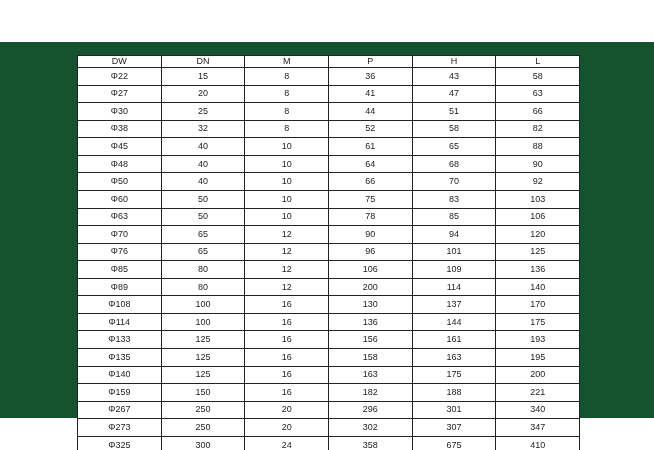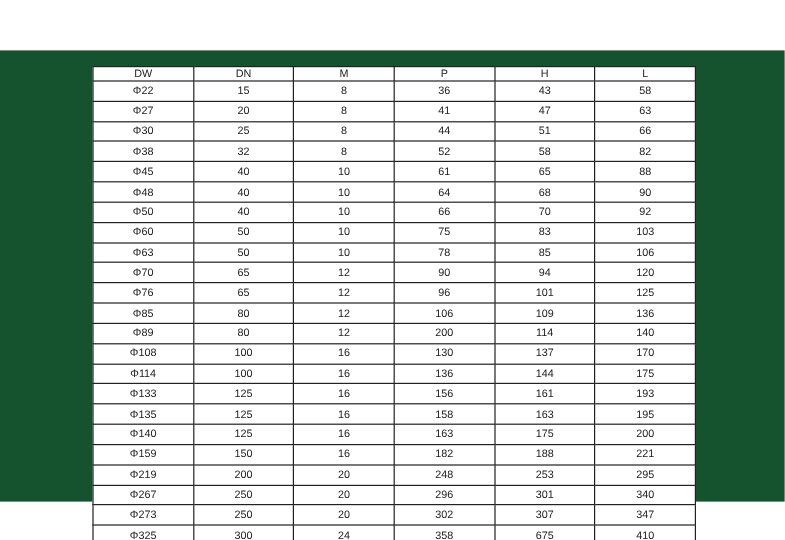--- a/index.html
+++ b/index.html
@@ -205,28 +205,20 @@
         </tr>
         <tr>
           <td>Φ159</td>
           <td>150</td>
           <td>16</td>
           <td>182</td>
           <td>188</td>
           <td>221</td>
         </tr>
         <tr>
-          <td>Φ219</td>
-          <td>200</td>
-          <td>20</td>
-          <td>248</td>
-          <td>253</td>
-          <td>295</td>
-        </tr>
-        <tr>
           <td>Φ267</td>
           <td>250</td>
           <td>20</td>
           <td>296</td>
           <td>301</td>
           <td>340</td>
         </tr>
         <tr>
           <td>Φ273</td>
           <td>250</td>

